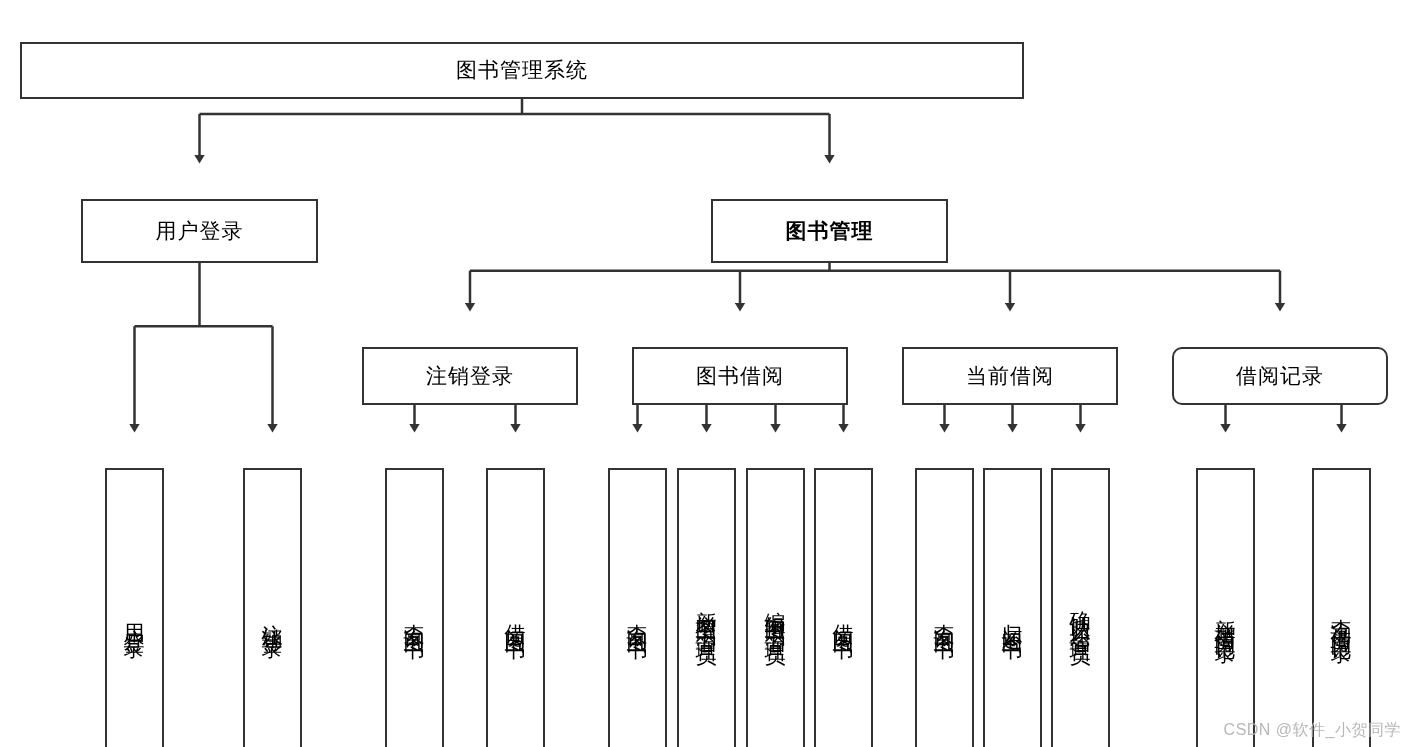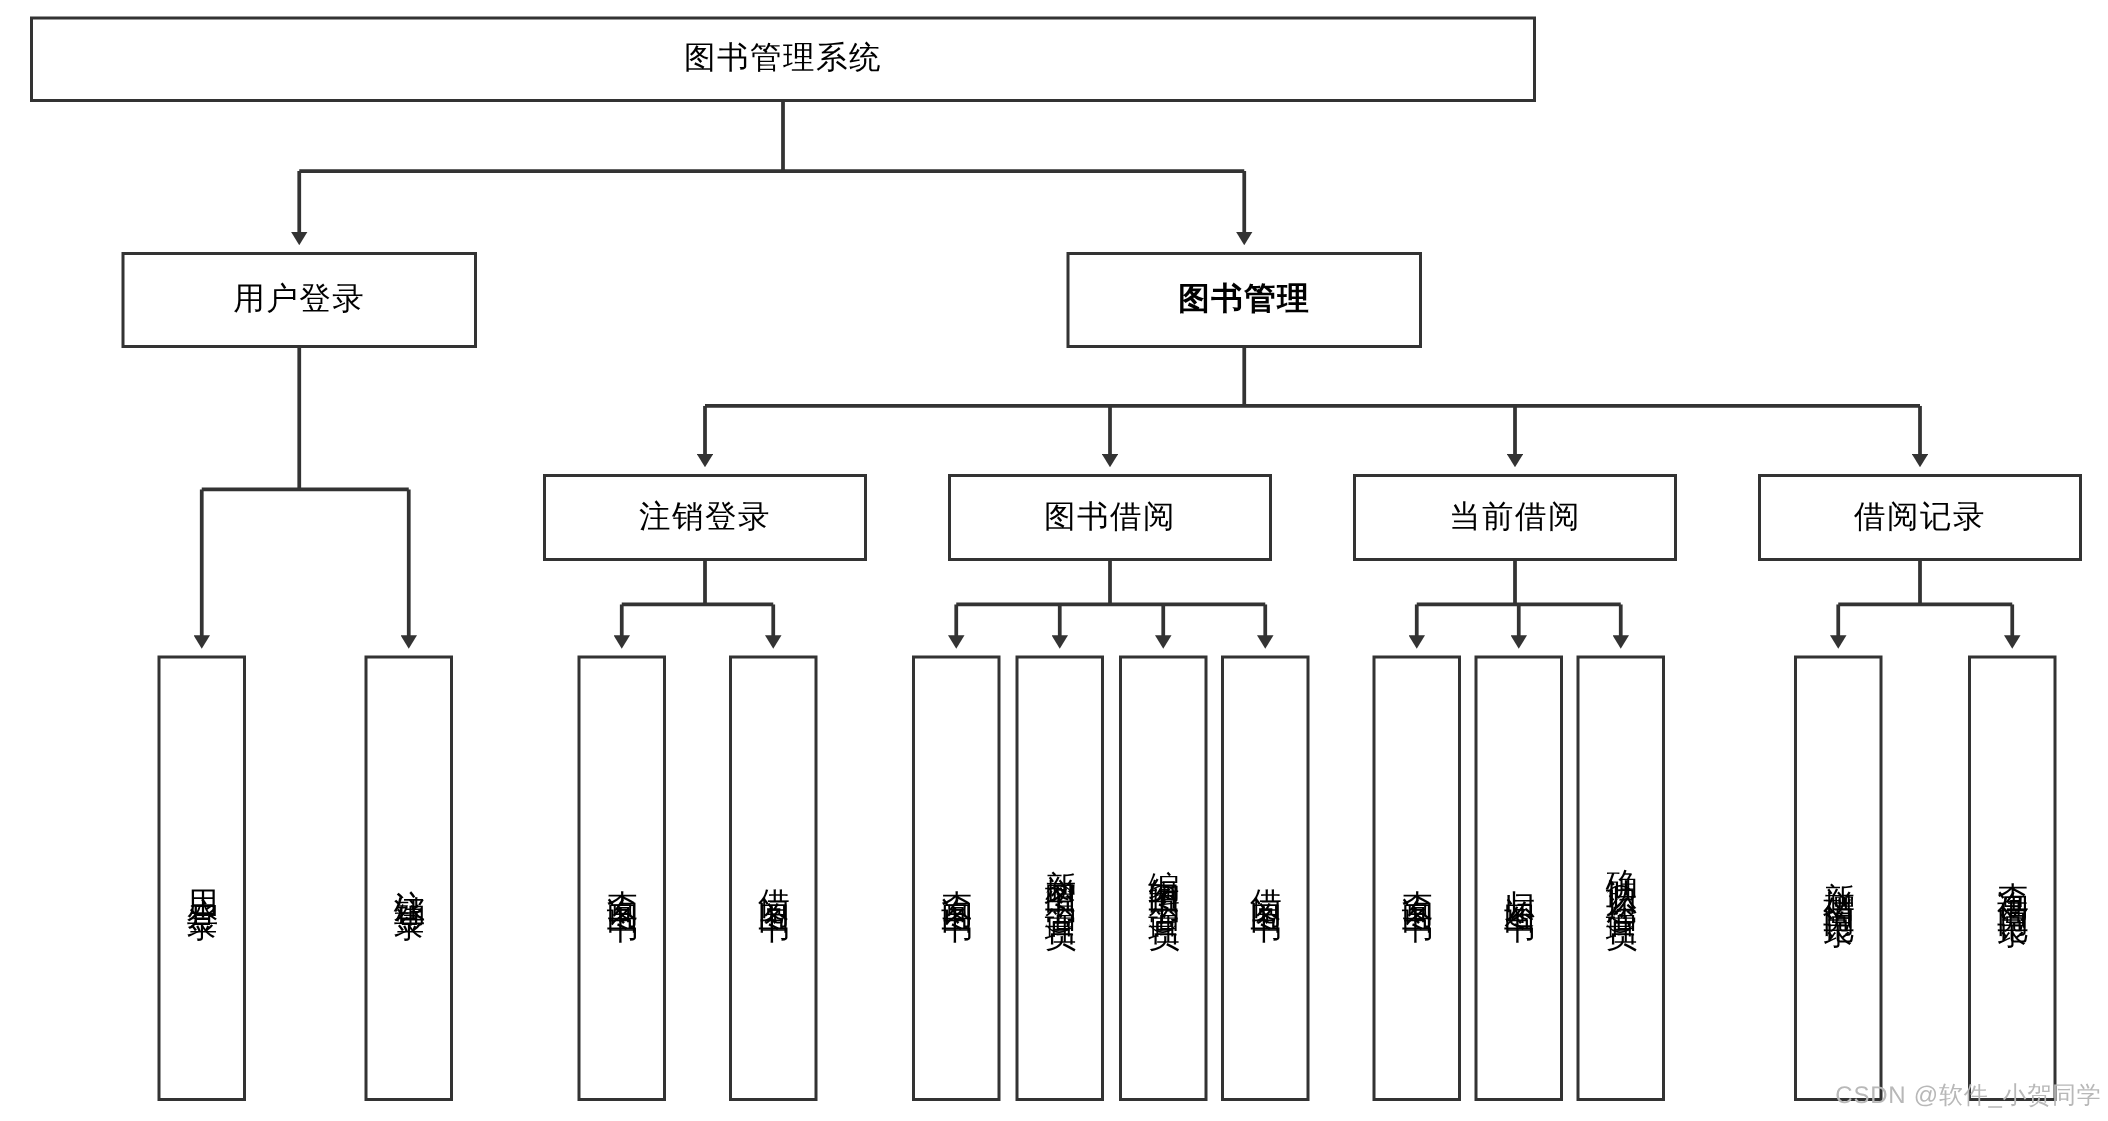--- a/index.html
+++ b/index.html
@@ -30,20 +30,21 @@
   .node {
     position: absolute;
     box-sizing: border-box;
     background: #ffffff;
     border: 2px solid #333333;
     display: flex;
     align-items: center;
     justify-content: center;
     color: #000000;
     z-index: 2;
+    margin-top: 31px;
   }
   .node-label {
     display: block;
     text-align: center;
     line-height: 1.25;
     color: #000000;
   }
   .node.horizontal .node-label {
     font-size: 21px;
     letter-spacing: 1px;
@@ -119,27 +120,27 @@
       </div>
       <div class="node horizontal" style="left: 81px; top: 168px; width: 237px; height: 64px;">
         <span class="node-label">用户登录</span>
       </div>
       <div class="node horizontal" style="left: 711px; top: 168px; width: 237px; height: 64px; font-weight: bold;">
         <span class="node-label">图书管理</span>
       </div>
       <div class="node horizontal" style="left: 362px; top: 316px; width: 216px; height: 58px;">
         <span class="node-label">注销登录</span>
       </div>
-      <div class="node horizontal" style="left: 632px; top: 316px; width: 216px; height: 58px;">
+      <div class="node horizontal" style="left: 632px; top: 316px; width: 216px; height: 58px; font-family: Liberation Serif, serif;">
         <span class="node-label">图书借阅</span>
       </div>
       <div class="node horizontal" style="left: 902px; top: 316px; width: 216px; height: 58px;">
         <span class="node-label">当前借阅</span>
       </div>
-      <div class="node horizontal" style="left: 1172px; top: 316px; width: 216px; height: 58px;">
+      <div class="node horizontal" style="left: 1172px; top: 316px; width: 216px; height: 58px; border-radius: 10px;">
         <span class="node-label">借阅记录</span>
       </div>
       <div class="node vertical" style="left: 105px; top: 437px; width: 59px; height: 297px;">
         <span class="node-label">用户登录</span>
       </div>
       <div class="node vertical" style="left: 243px; top: 437px; width: 59px; height: 297px;">
         <span class="node-label">注销登录</span>
       </div>
       <div class="node vertical" style="left: 385px; top: 437px; width: 59px; height: 297px;">
         <span class="node-label">查询图书</span>

